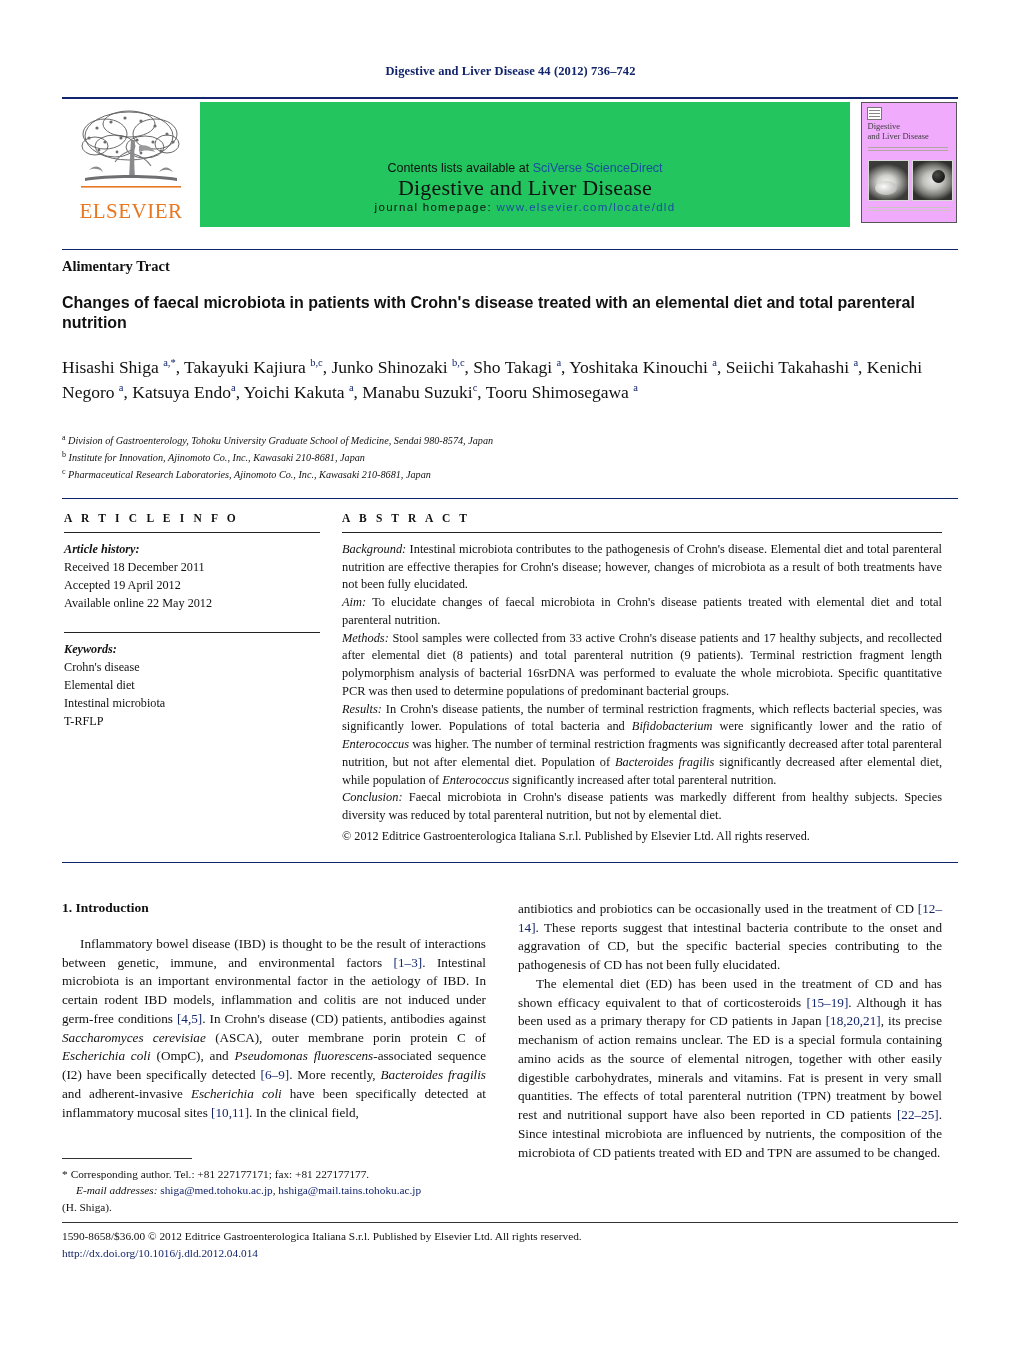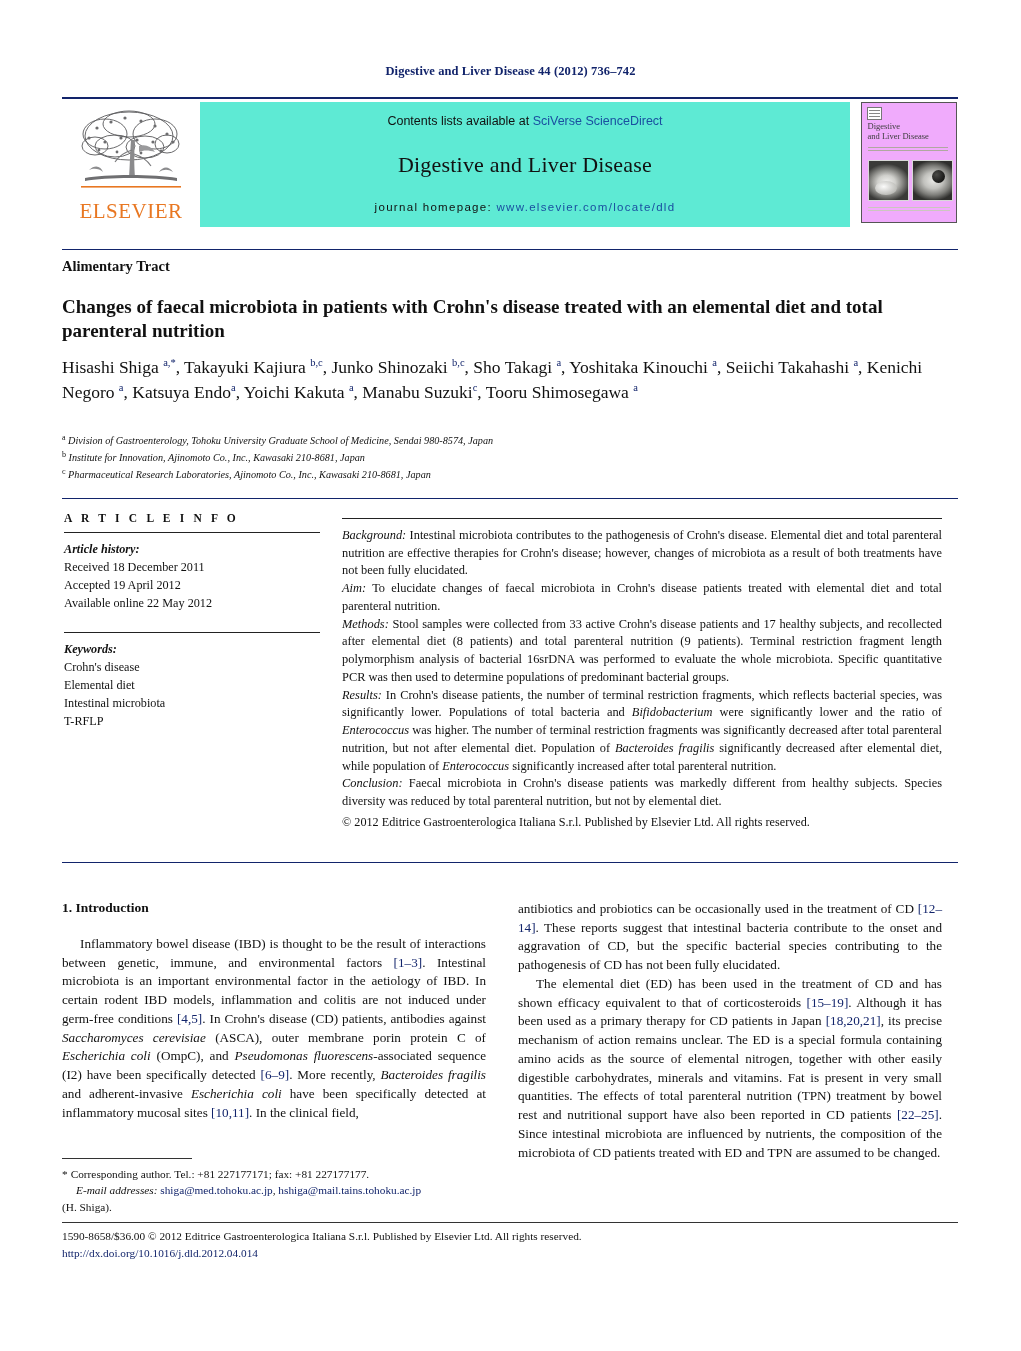--- a/index.html
+++ b/index.html
@@ -42,23 +42,23 @@
   }
   .tree-wrap { width: 112px; height: 94px; }
   .elsevier-word {
     font-family: "Liberation Serif", serif;
     font-size: 21px; color: #e87722;
     letter-spacing: .5px; line-height: 1;
     margin-top: 1px;
   }
   .mast-center {
     flex: 1 1 auto;
-    background: #5eead4;
+    background: #22c55e;
     display: flex; flex-direction: column;
-    align-items: center; justify-content: space-between;
+    align-items: center; justify-content: flex-end;
     padding: 12px 0 14px 0;
     box-sizing: border-box;
   }
   .contents-line {
     font-family: "Liberation Sans", sans-serif;
     font-size: 12.5px; color: #111;
   }
   .contents-line .sd { color: #1a4fa0; }
   .journal-name {
     font-family: "Liberation Serif", serif;
@@ -144,22 +144,22 @@
   }
 
   
   .section-label {
     position: absolute; top: 258px; left: 62px;
     font-family: "Liberation Serif", serif;
     font-weight: bold; font-size: 14.5px; color: #111;
   }
   .art-title {
     position: absolute; top: 282px; left: 62px; width: 880px;
-    font-family: Liberation Serif, serif;
-    font-size: 19px; line-height: 1.27; color: #111;
+    font-family: Liberation Sans, sans-serif;
+    font-size: 16px; line-height: 1.27; color: #111;
   }
   .authors {
     position: absolute; top: 355px; left: 62px; width: 880px;
     font-family: "Liberation Serif", serif;
     font-size: 17.5px; line-height: 1.45; color: #111;
   }
   .authors sup { font-size: 10.5px; color: #12246b; vertical-align: super; }
   .affils {
     position: absolute; top: 432px; left: 62px; width: 880px;
     font-family: "Liberation Serif", serif;
@@ -375,20 +375,21 @@
     <div class="info-block">
       <div class="lbl">Keywords:</div>
       <div>Crohn's disease</div>
       <div>Elemental diet</div>
       <div>Intestinal microbiota</div>
       <div>T-RFLP</div>
     </div>
   </div>
 
   <div class="col-abs">
+    <div class="head-caps">A B S T R A C T</div>
     <div class="hr-thin"></div>
     <div class="abs-body">
       <p><span class="lbl">Background:</span><span> Intestinal microbiota contributes to the pathogenesis of Crohn's disease. Elemental diet and total parenteral nutrition are effective therapies for Crohn's disease; however, changes of microbiota as a result of both treatments have not been fully elucidated.</span></p>
       <p><span class="lbl">Aim:</span><span> To elucidate changes of faecal microbiota in Crohn's disease patients treated with elemental diet and total parenteral nutrition.</span></p>
       <p><span class="lbl">Methods:</span><span> Stool samples were collected from 33 active Crohn's disease patients and 17 healthy subjects, and recollected after elemental diet (8 patients) and total parenteral nutrition (9 patients). Terminal restriction fragment length polymorphism analysis of bacterial 16srDNA was performed to evaluate the whole microbiota. Specific quantitative PCR was then used to determine populations of predominant bacterial groups.</span></p>
       <p><span class="lbl">Results:</span><span> In Crohn's disease patients, the number of terminal restriction fragments, which reflects bacterial species, was significantly lower. Populations of total bacteria and <i>Bifidobacterium</i> were significantly lower and the ratio of <i>Enterococcus</i> was higher. The number of terminal restriction fragments was significantly decreased after total parenteral nutrition, but not after elemental diet. Population of <i>Bacteroides fragilis</i> significantly decreased after elemental diet, while population of <i>Enterococcus</i> significantly increased after total parenteral nutrition.</span></p>
       <p><span class="lbl">Conclusion:</span><span> Faecal microbiota in Crohn's disease patients was markedly different from healthy subjects. Species diversity was reduced by total parenteral nutrition, but not by elemental diet.</span></p>
       <div class="copyright">© 2012 Editrice Gastroenterologica Italiana S.r.l. Published by Elsevier Ltd. All rights reserved.</div>
     </div>
   </div>

